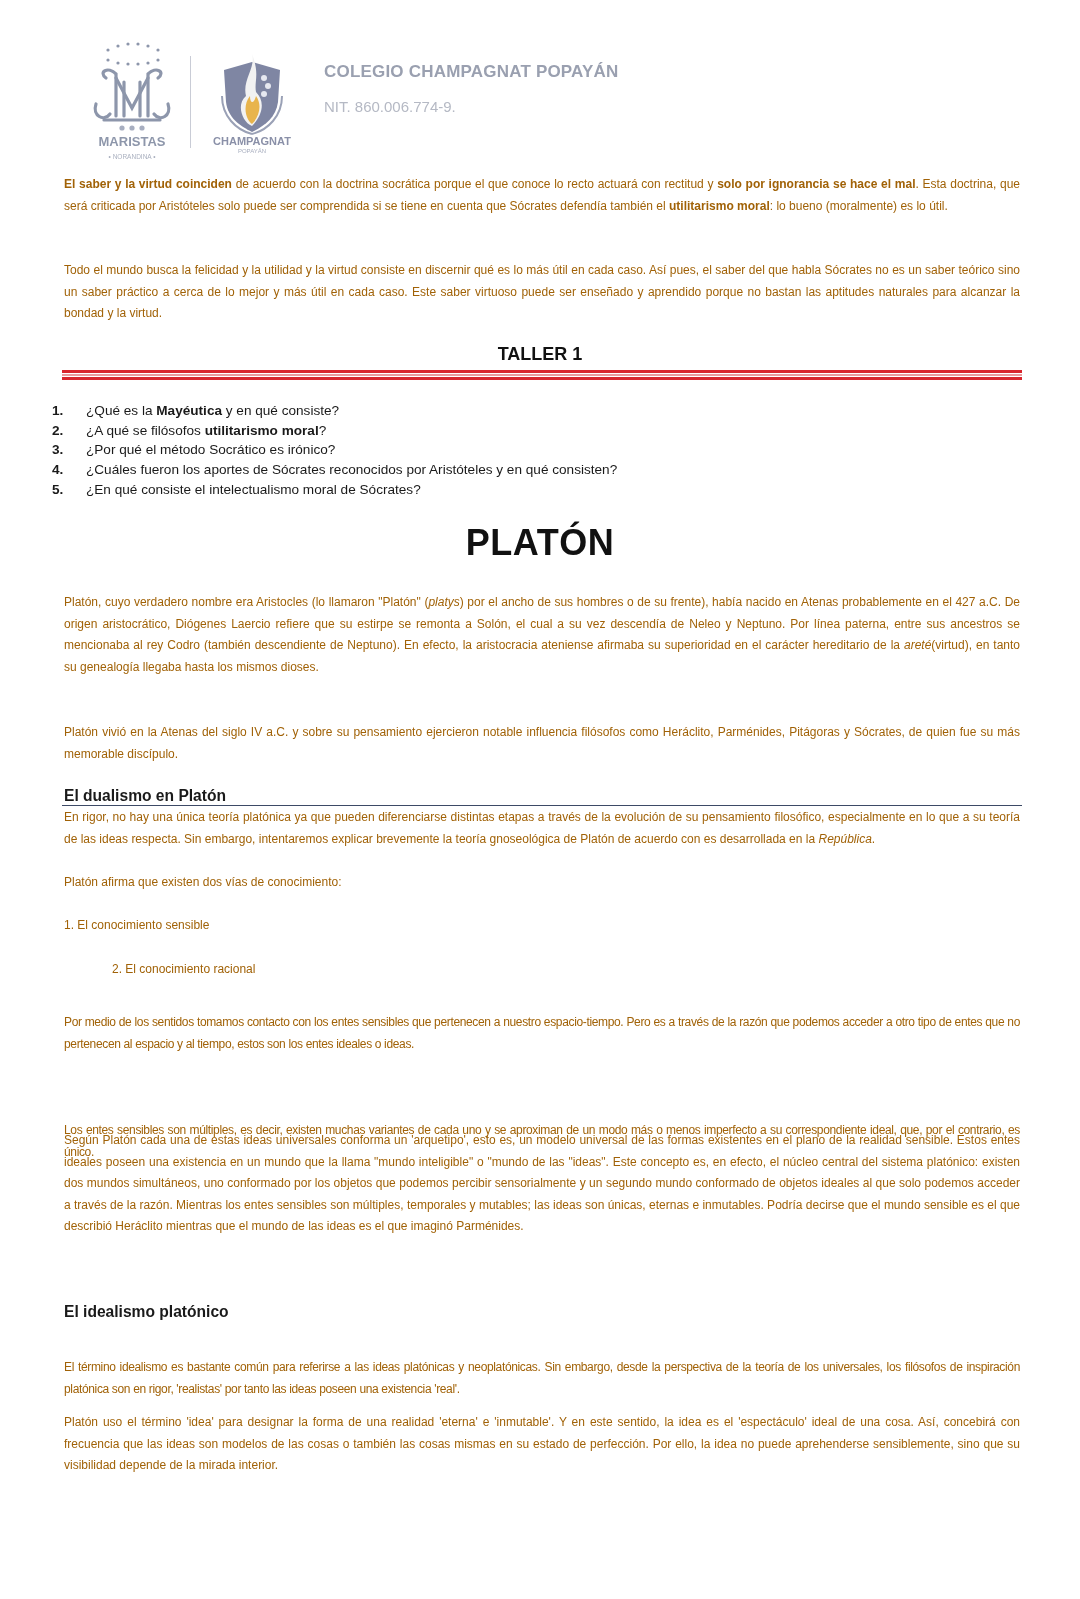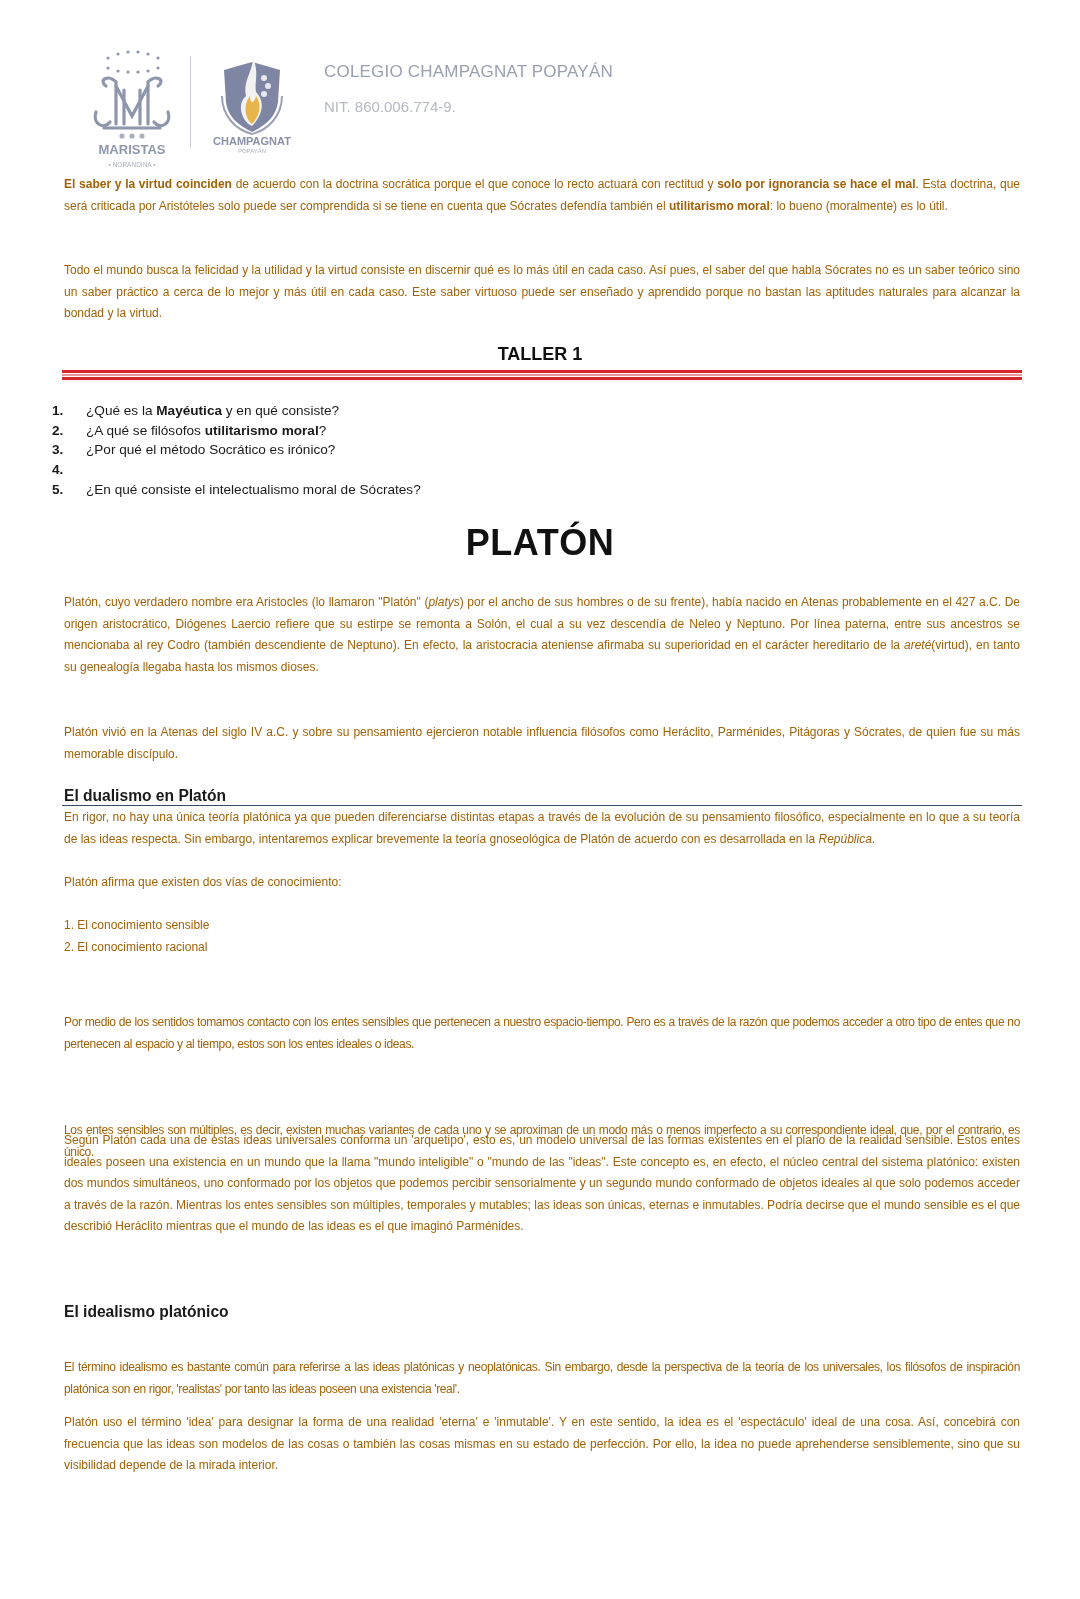--- a/index.html
+++ b/index.html
@@ -2,24 +2,24 @@
 <html><head>
 <meta charset="utf-8">
 <style>
   html, body { margin: 0; padding: 0; background: #ffffff; }
   body { width: 1080px; height: 1599px; position: relative; overflow: hidden;
          font-family: "Liberation Sans", sans-serif; color: #1a1a1a; }
   .page { position: absolute; left: 0; top: 0; width: 1080px; height: 1599px; }
 
   
   .header { position: absolute; left: 88px; top: 38px; height: 130px; width: 600px; }
-  .logo-maristas { position: absolute; left: 0; top: 8px; width: 88px; height: 125px; }
+  .logo-maristas { position: absolute; left: 0; top: 0; width: 88px; height: 125px; }
   .logo-divider { position: absolute; left: 102px; top: 18px; width: 1px; height: 92px; background: #c9ccd6; }
   .logo-champ { position: absolute; left: 118px; top: 8px; width: 92px; height: 108px; }
-  .school-name { position: absolute; left: 236px; top: 24px; font-size: 17px; font-weight: normal; color: #9aa0b0; letter-spacing: 0.2px; white-space: nowrap; }
+  .school-name { position: absolute; left: 236px; top: 24px; font-size: 17px; font-weight: bold; color: #9aa0b0; letter-spacing: 0.2px; white-space: nowrap; }
   .school-nit { position: absolute; left: 236px; top: 60px; font-size: 15px; color: #b5b9c4; white-space: nowrap; }
 
   .txt { position: absolute; left: 64px; width: 956px; font-family: "Liberation Sans", sans-serif;
          font-size: 12px; line-height: 21.6px; text-align: justify; color: #a16207; }
   .txt b { font-weight: bold; }
   .narrow { letter-spacing: -0.35px; margin-top: 32px; }
 
   .taller-title { position: absolute; left: 0; width: 1080px; top: 344px; text-align: center;
                   font-size: 18px; font-weight: bold; color: #111; }
   .red-rule { position: absolute; left: 62px; width: 960px; height: 3px; background: #d8242c; }
@@ -113,20 +113,21 @@
     <div class="qitem">
       <span class="qnum">2.</span>
       <span><span>¿A qué se filósofos </span><b>utilitarismo moral</b><span>?</span></span>
     </div>
     <div class="qitem">
       <span class="qnum">3.</span>
       <span>¿Por qué el método Socrático es irónico?</span>
     </div>
     <div class="qitem">
       <span class="qnum">4.</span>
+      <span>¿Cuáles fueron los aportes de Sócrates reconocidos por Aristóteles y en qué consisten?</span>
     </div>
     <div class="qitem">
       <span class="qnum">5.</span>
       <span>¿En qué consiste el intelectualismo moral de Sócrates?</span>
     </div>
   </div>
 
   <div class="platon-title">PLATÓN</div>
 
   <div class="txt" style="top:592px;">
@@ -134,21 +135,21 @@
   </div>
   <div class="txt" style="top:722px;">Platón vivió en la Atenas del siglo IV a.C. y sobre su pensamiento ejercieron notable influencia filósofos como Heráclito, Parménides, Pitágoras y Sócrates, de quien fue su más memorable discípulo.</div>
 
   <div class="sec-head" style="top:787px;">El dualismo en Platón</div>
   <div class="sec-rule" style="top:805px;"></div>
   <div class="txt plain" style="top:872px;">Platón afirma que existen dos vías de conocimiento:</div>
   <div class="txt" style="top:807px;">
     <span>En rigor, no hay una única teoría platónica ya que pueden diferenciarse distintas etapas a través de la evolución de su pensamiento filosófico, especialmente en lo que a su teoría de las ideas respecta. Sin embargo, intentaremos explicar brevemente la teoría gnoseológica de Platón de acuerdo con es desarrollada en la </span><i>República</i><span>.</span>
   </div>
   <div class="txt plain" style="top:915px;">1. El conocimiento sensible</div>
-  <div class="txt plain" style="top:937px;">2. El conocimiento racional</div>
+  <div class="txt plain" style="top:959px;margin-left:48px;">2. El conocimiento racional</div>
 
   <div class="txt narrow" style="top:980px;">Por medio de los sentidos tomamos contacto con los entes sensibles que pertenecen a nuestro espacio-tiempo. Pero es a través de la razón que podemos acceder a otro tipo de entes que no pertenecen al espacio y al tiempo, estos son los entes ideales o ideas.</div>
   <div class="txt narrow" style="top:1088px;">Los entes sensibles son múltiples, es decir, existen muchas variantes de cada uno y se aproximan de un modo más o menos imperfecto a su correspondiente ideal, que, por el contrario, es único.</div>
   <div class="txt" style="top:1130px;">Según Platón cada una de estas ideas universales conforma un 'arquetipo', esto es, un modelo universal de las formas existentes en el plano de la realidad sensible. Estos entes ideales poseen una existencia en un mundo que la llama "mundo inteligible" o "mundo de las "ideas". Este concepto es, en efecto, el núcleo central del sistema platónico: existen dos mundos simultáneos, uno conformado por los objetos que podemos percibir sensorialmente y un segundo mundo conformado de objetos ideales al que solo podemos acceder a través de la razón. Mientras los entes sensibles son múltiples, temporales y mutables; las ideas son únicas, eternas e inmutables. Podría decirse que el mundo sensible es el que describió Heráclito mientras que el mundo de las ideas es el que imaginó Parménides.</div>
 
   <div class="sec-head" style="top:1303px;">El idealismo platónico</div>
   <div class="txt narrow" style="top:1325px;">El término idealismo es bastante común para referirse a las ideas platónicas y neoplatónicas. Sin embargo, desde la perspectiva de la teoría de los universales, los filósofos de inspiración platónica son en rigor, 'realistas' por tanto las ideas poseen una existencia 'real'.</div>
   <div class="txt" style="top:1412px;">Platón uso el término 'idea' para designar la forma de una realidad 'eterna' e 'inmutable'. Y en este sentido, la idea es el 'espectáculo' ideal de una cosa. Así, concebirá con frecuencia que las ideas son modelos de las cosas o también las cosas mismas en su estado de perfección. Por ello, la idea no puede aprehenderse sensiblemente, sino que su visibilidad depende de la mirada interior.</div>
 </div>
 

